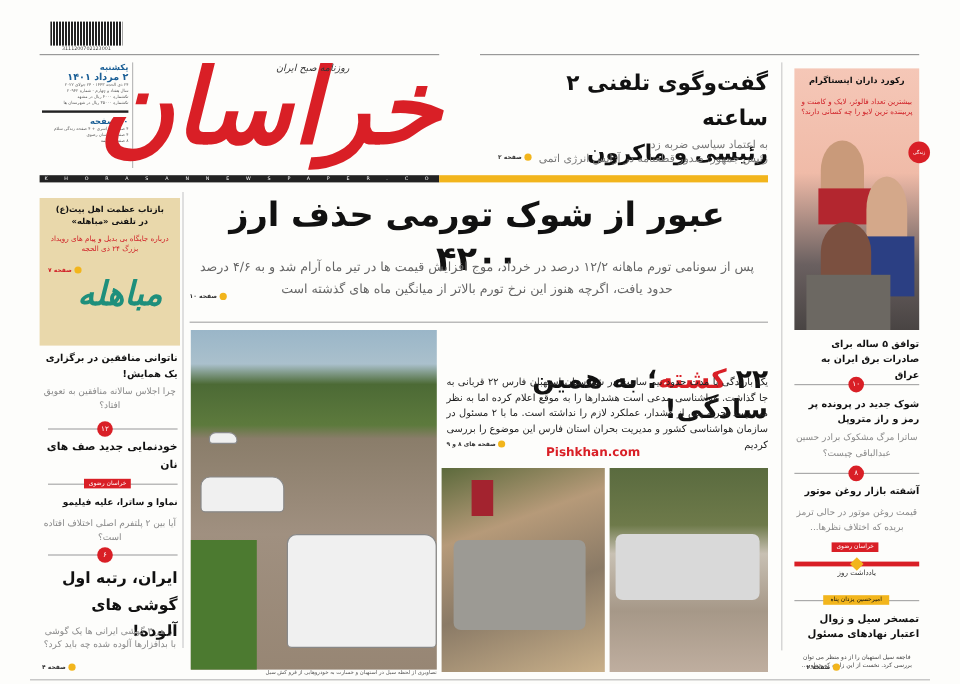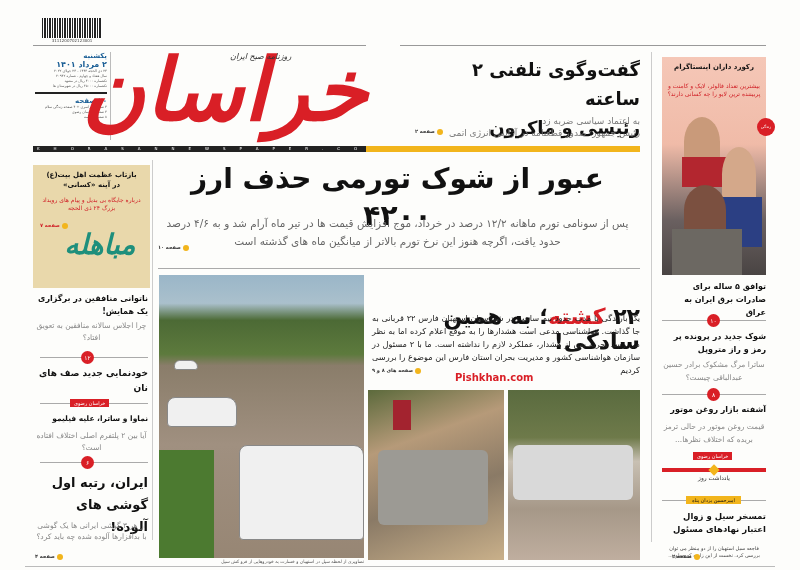--- a/index.html
+++ b/index.html
@@ -157,21 +157,21 @@
   <div class="abs" style="left:25px; top:10px; width:18px; height:30px; background:#a3232f;"></div>
   <div class="abs wreck" style="left:10px; top:60px; width:110px; height:75px; background:#9c9a94;"></div>
 </div>
 <div class="abs photo3">
   <div class="abs wreck" style="left:5px; top:55px; width:120px; height:55px;"></div>
 </div>
 
 <div class="abs left-box"></div>
 <div class="abs left-title">
   <div>بازتاب عظمت اهل بیت(ع)</div>
-  <div>در آینه «کسانی»</div>
+  <div>در تلفنی «مباهله»</div>
 </div>
 <div class="abs left-sub">درباره جایگاه بی بدیل و پیام های رویداد بزرگ ۲۴ ذی الحجه</div>
 <div class="abs pageref" style="left:40px; top:222px; color:#d01f26;">صفحه ۷</div>
 <div class="abs left-art">مباهله</div>
 
 <div class="abs side-h" style="left:35px; top:292px; width:113px; font-size:8px; line-height:13px;">ناتوانی منافقین در برگزاری یک همایش!</div>
 <div class="abs side-p" style="left:35px; top:320px; width:113px; font-size:7.5px; line-height:12px;">چرا اجلاس سالانه منافقین به تعویق افتاد؟</div>
 
 <div class="abs rule" style="left:40px; top:357px; width:108px;"></div>
 <div class="abs num-dot" style="left:81px; top:351px;">۱۲</div>

